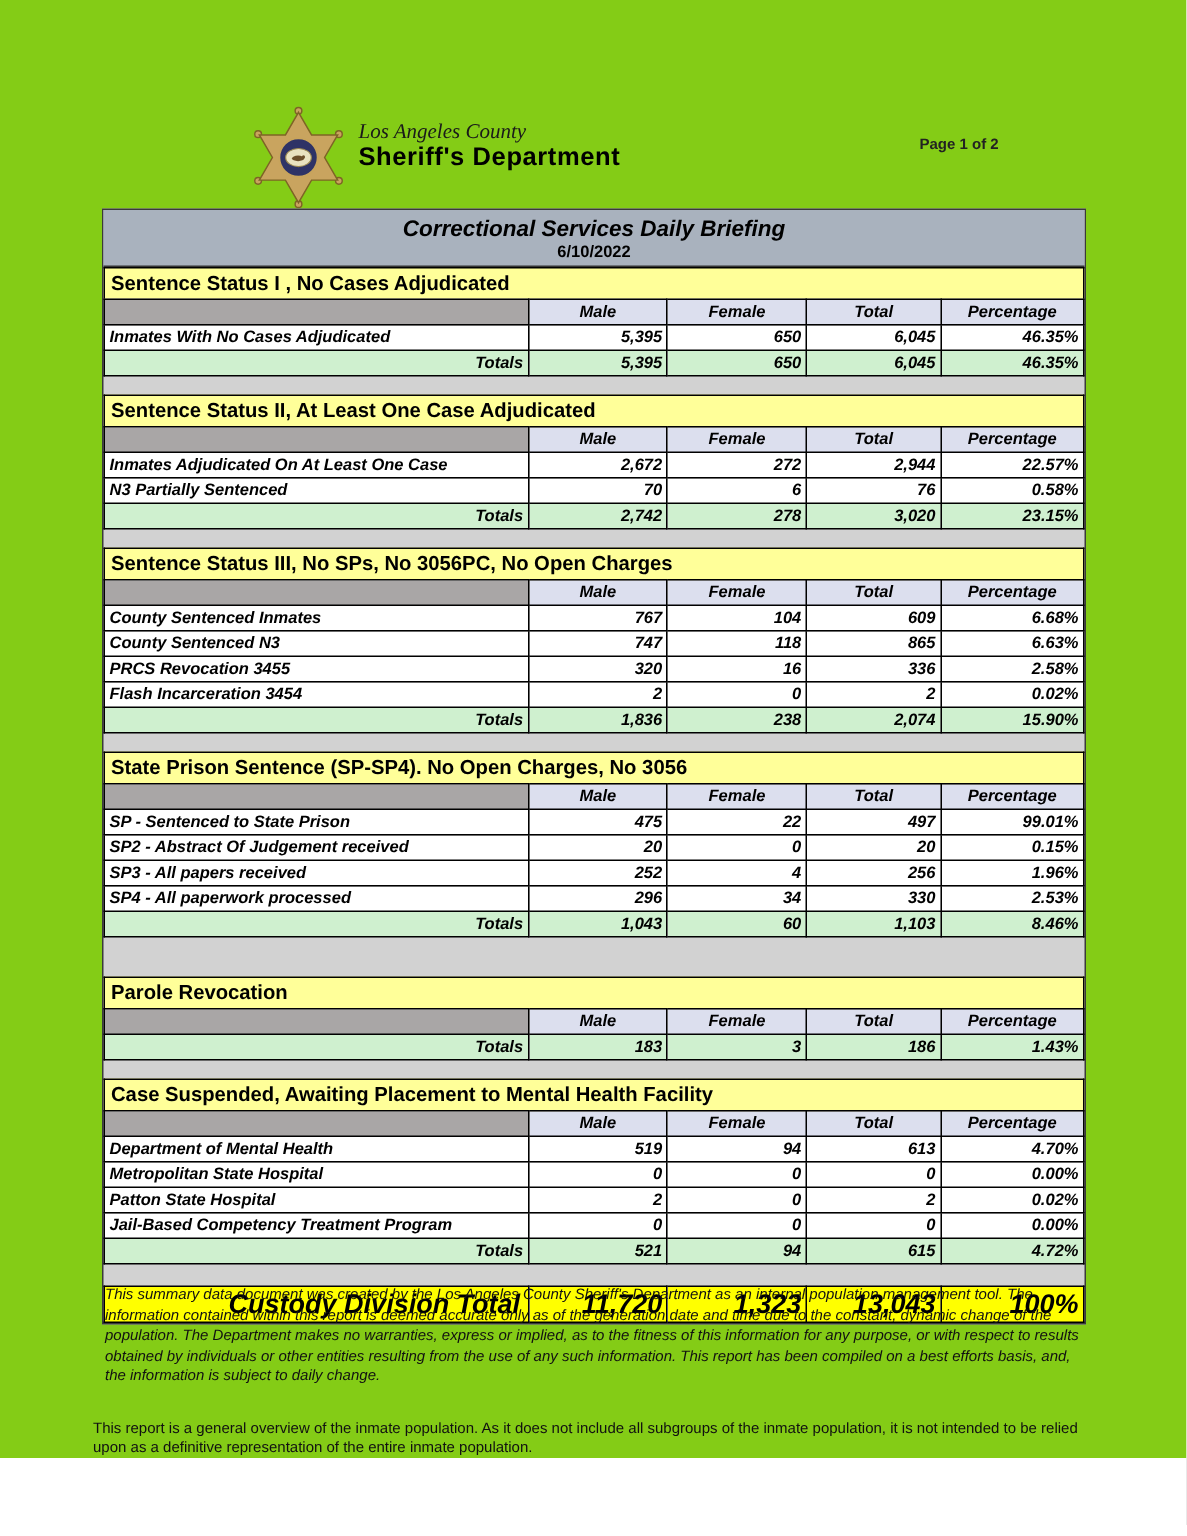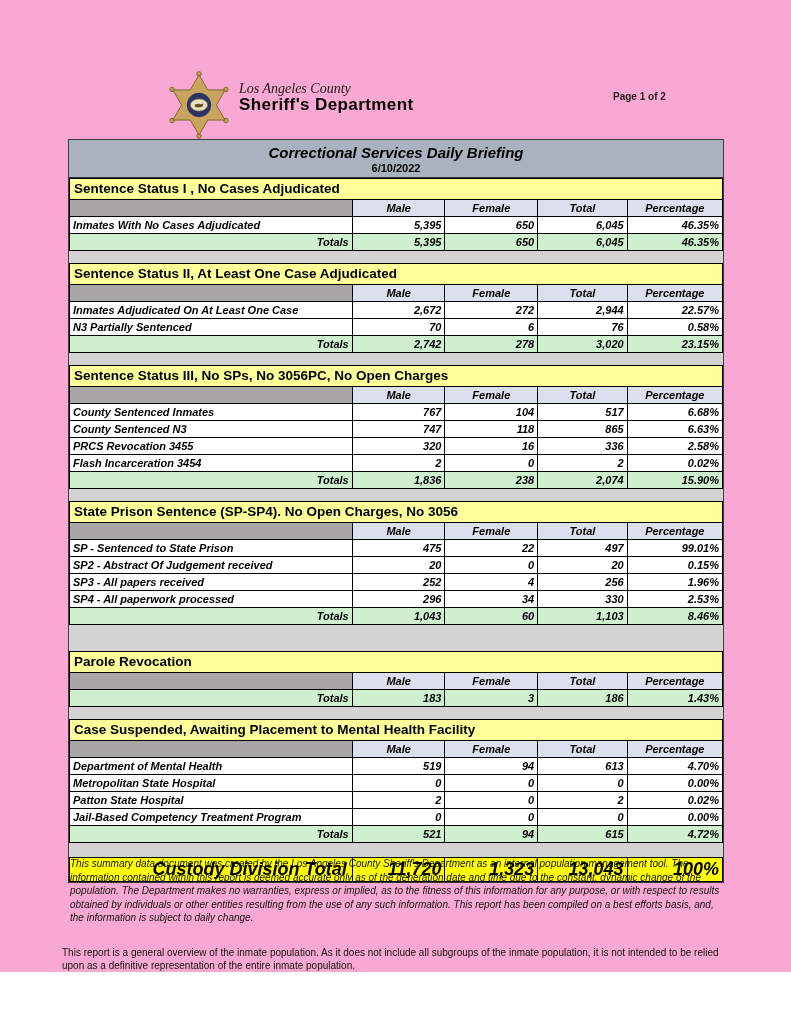--- a/index.html
+++ b/index.html
@@ -1,16 +1,16 @@
 <!DOCTYPE html>
 <html><head>
 <meta charset="utf-8">
 <style>
   html,body{margin:0;padding:0;background:#ffffff;}
-  .page{position:relative;width:791px;height:972px;background:#f9a8d4;
+  .page{position:relative;width:791px;height:972px;background:#84cc16;
         font-family:"Liberation Sans",sans-serif;color:#000;overflow:hidden;}
 
   
   .letterhead{position:absolute;left:164px;top:70px;display:flex;align-items:flex-start;}
   .badge{width:70px;height:70px;flex:0 0 auto;}
   .org{margin-left:5px;padding-top:11px;}
   .org-county{font-family:"Liberation Serif",serif;font-style:italic;font-size:14px;color:#1a1a1a;line-height:15px;}
   .org-dept{font-size:17px;font-weight:800;letter-spacing:.4px;line-height:18px;}
   .page-indicator{position:absolute;left:599px;top:91px;font-size:10px;font-weight:bold;color:#222;padding-left:14px;}
 
@@ -176,21 +176,21 @@
                 <td class="hdr-spacer"></td>
                 <td class="hdr">Male</td>
                 <td class="hdr">Female</td>
                 <td class="hdr">Total</td>
                 <td class="hdr">Percentage</td>
               </tr>
               <tr class="data-row">
                 <td class="lbl">County Sentenced Inmates</td>
                 <td class="val">767</td>
                 <td class="val">104</td>
-                <td class="val">517</td>
+                <td class="val">609</td>
                 <td class="val">6.68%</td>
               </tr>
               <tr class="data-row">
                 <td class="lbl">County Sentenced N3</td>
                 <td class="val">747</td>
                 <td class="val">118</td>
                 <td class="val">865</td>
                 <td class="val">6.63%</td>
               </tr>
               <tr class="data-row">

